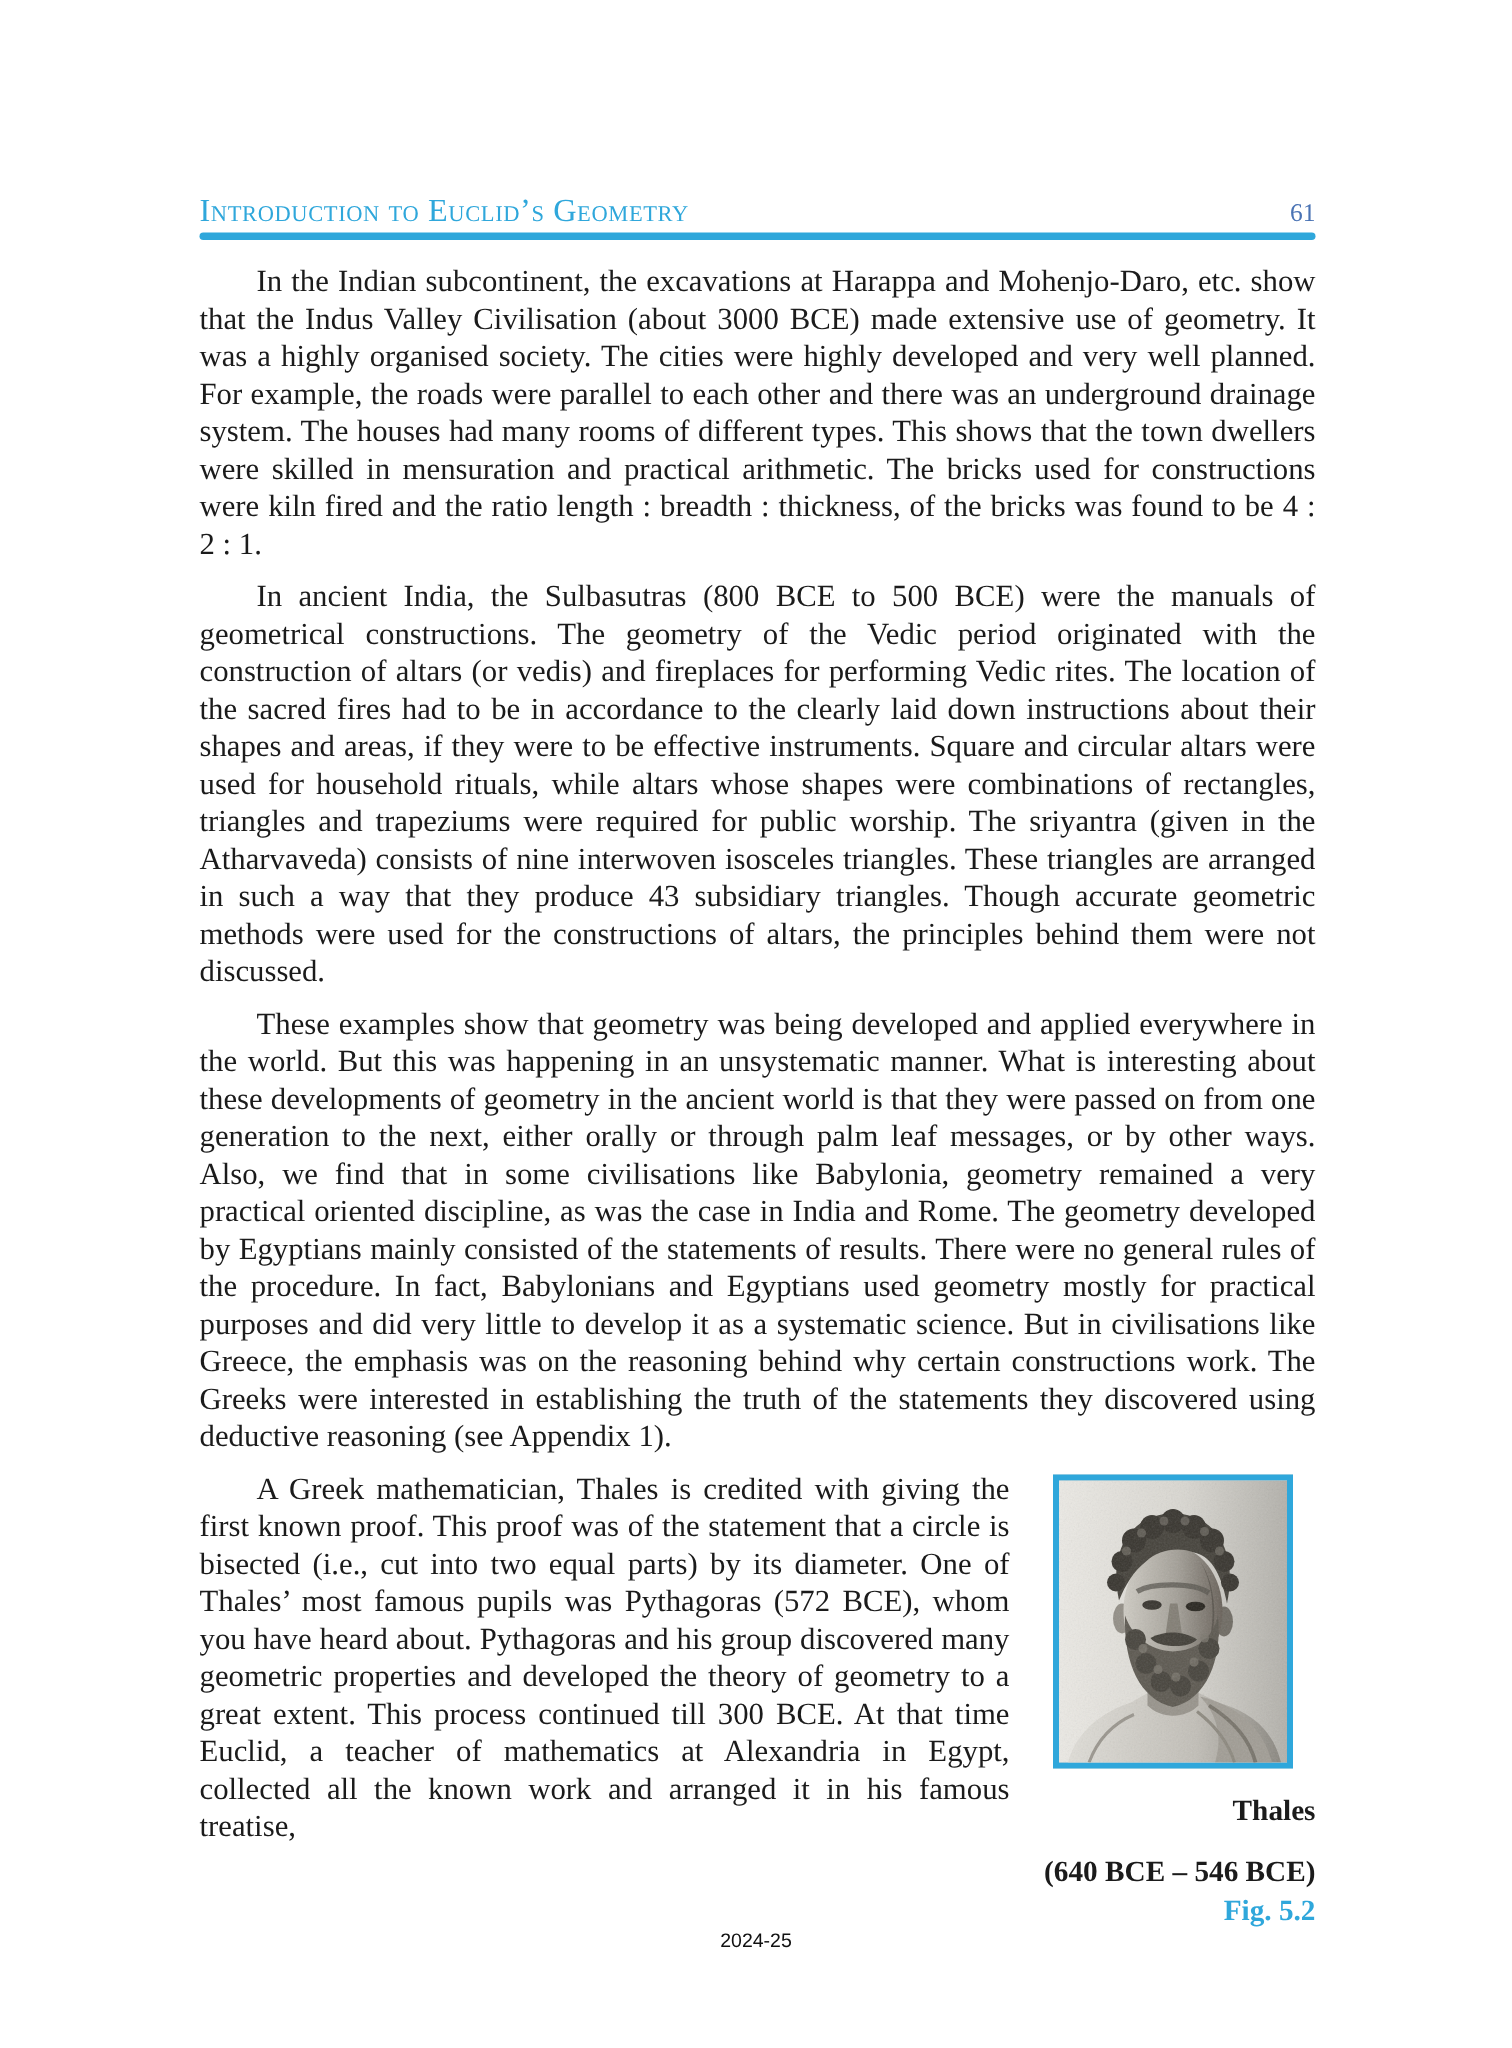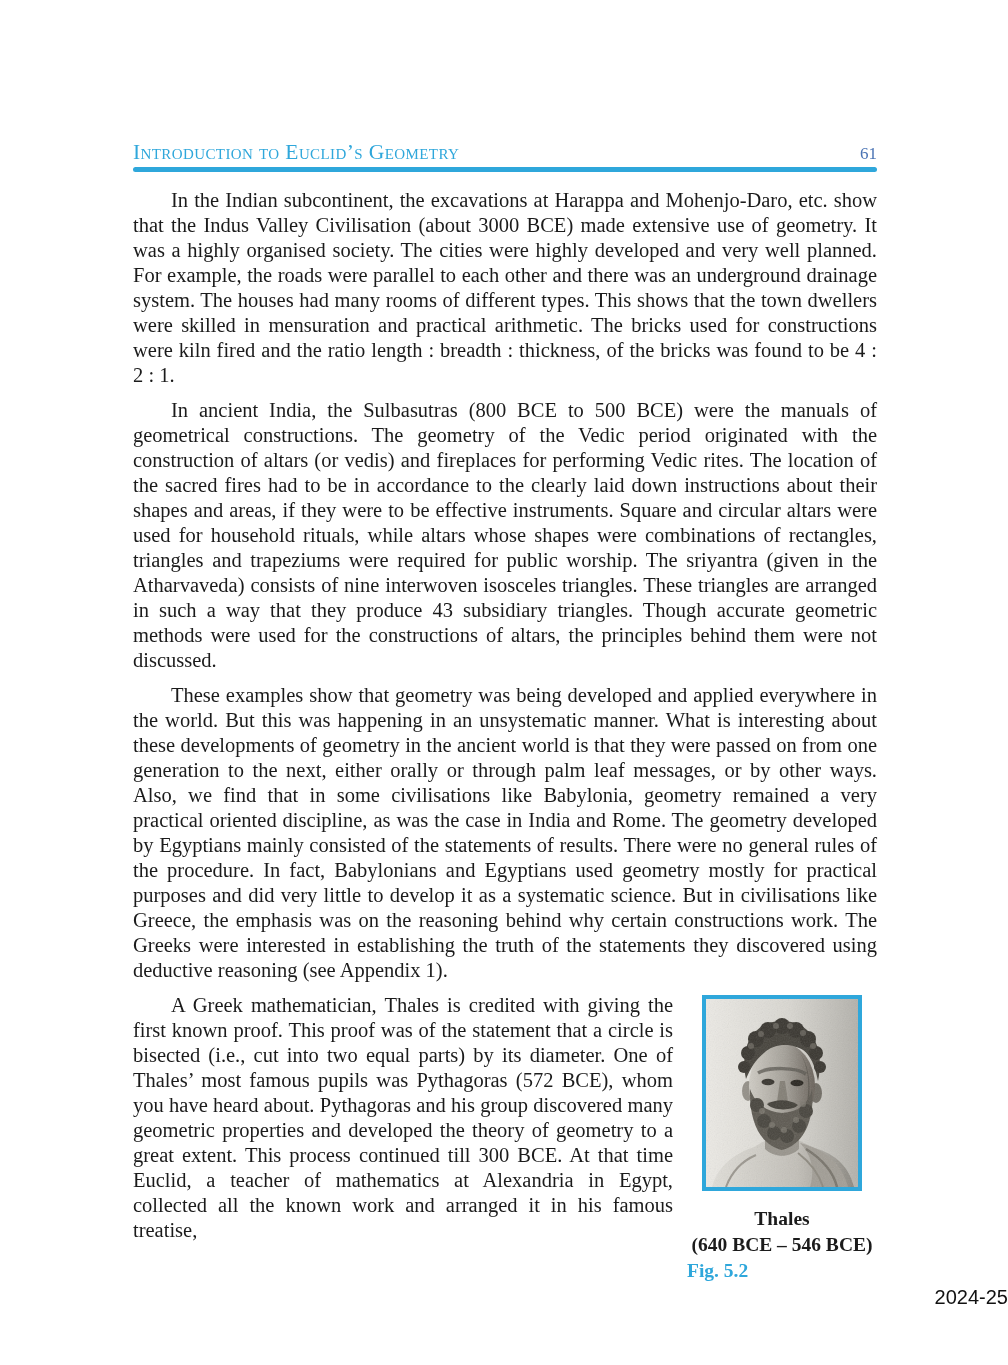--- a/index.html
+++ b/index.html
@@ -12,21 +12,21 @@
   body {
     width: 1008px; height: 1365px;
     background: #ffffff;
     font-family: "Liberation Serif", serif;
     color: var(--body-ink);
     position: relative;
     overflow: hidden;
   }
   .content {
     position: absolute;
-    left: 133px; top: 140px;
+    left: 133px; top: 128px;
     width: 744px;
   }
   .running-head {
     display: flex;
     justify-content: space-between;
     align-items: baseline;
   }
   .running-title {
     font-variant: small-caps;
     font-size: 21.5px;
@@ -71,37 +71,37 @@
     width: 160px; height: 196px;
     line-height: 0;
     background: #dcdad5;
   }
   .img-frame svg { width: 152px; height: 188px; display: block; }
   .fig-caption {
     margin-top: 9px;
     font-weight: bold;
     font-size: 19.5px;
     line-height: 26px;
-    text-align: center;
+    text-align: right;
     white-space: nowrap;
   }
   .fig-label {
     color: var(--accent);
     font-weight: bold;
     font-size: 19.5px;
     line-height: 26px;
-    text-align: left;
+    text-align: right;
   }
   .footer {
     position: absolute;
     left: 0; top: 1286px;
     width: 100%;
-    text-align: right;
+    text-align: center;
     font-family: "Liberation Sans", sans-serif;
-    font-size: 20px;
+    font-size: 13px;
     color: #111111;
   }
 </style>
 </head>
 <body>
 
 <div class="content">
 
   <div class="running-head">
     <span class="running-title">Introduction to Euclid’s Geometry</span>
@@ -201,20 +201,20 @@
                 <circle cx="90" cy="121" r="3"></circle>
               <circle cx="97" cy="105" r="3"></circle>
             </g>
 
             <path d="M61,105 C70,100 83,100 92,106 C87,112 66,112 61,105 Z" fill="#423f38"></path>
 
             <rect width="152" height="188" filter="url(#grain)" opacity="0.16"></rect>
           </svg>
         </span>
         <span class="fig-caption" style="display:block;">Thales</span>
-        <span class="fig-caption" style="display:block; margin-top:0;">(640 BCE – 546 BCE)</span>
+        <span class="fig-caption" style="display:block; margin-top:15px;">(640 BCE – 546 BCE)</span>
         <span class="fig-label" style="display:block;">Fig. 5.2</span>
       </span><span><span>A Greek mathematician, Thales is credited with giving the first known proof. This proof was of the statement that a circle is bisected (i.e., cut into two equal parts) by its diameter. One of Thales’ most famous pupils was Pythagoras (572 BCE), whom you have heard about. Pythagoras and his group discovered many geometric properties and developed the theory of geometry to a great extent. This process continued till 300 BCE. At that time Euclid, a teacher of mathematics at Alexandria in Egypt, collected all the known work and arranged it in his famous treatise,</span></span>
     </p>
   </div>
 </div>
 
 <div class="footer">2024-25</div>
 
 </body></html>

